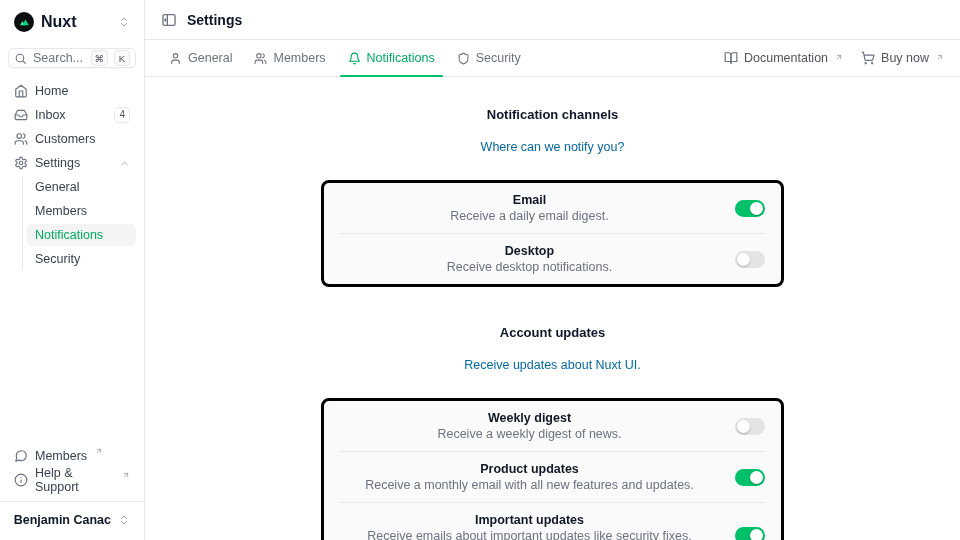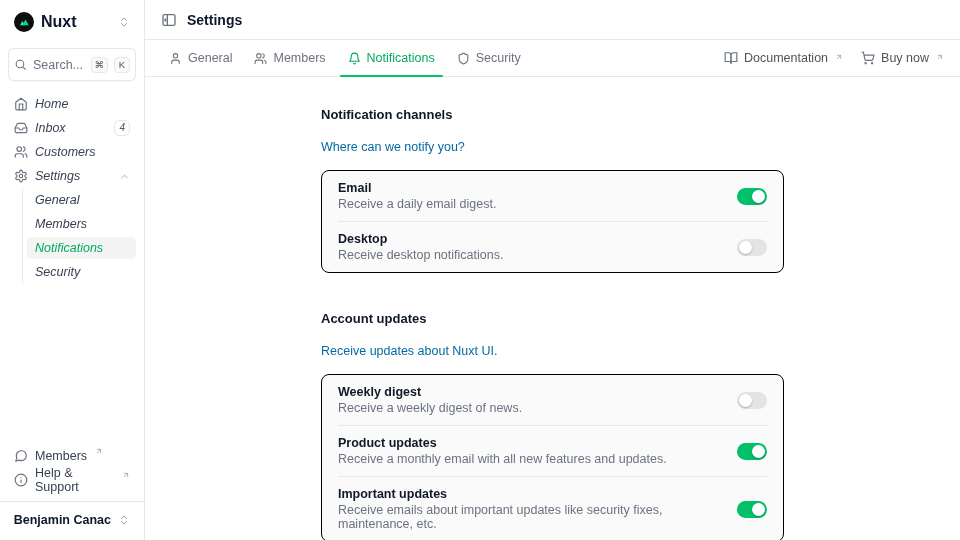--- a/index.html
+++ b/index.html
@@ -18,38 +18,38 @@
     width: 145px; min-width: 145px; height: 100%;
     border-right: 1px solid #e5e7eb;
     display: flex; flex-direction: column;
     padding: 8px;
   }
   .brand-row { display: flex; align-items: center; gap: 7px; padding: 4px 6px; border-radius: 6px; cursor: pointer; }
   .brand-logo { width: 20px; height: 20px; border-radius: 50%; background: #0c0f10; display: flex; align-items: center; justify-content: center; }
   .brand-name { font-weight: 700; font-size: 16px; color: #0f172a; flex: 1; }
   .muted-ic { color: #9ca3af; }
   .search-box {
-    margin-top: 12px; height: 33px;
+    margin-top: 12px; height: 20px;
     border: 1px solid #e5e7eb; border-radius: 6px;
     background: #fff; box-shadow: 0 1px 1px rgba(0,0,0,.03);
     display: flex; align-items: center; gap: 6px; padding: 0 5px;
     color: #6b7280; cursor: pointer;
   }
   .search-box input {
     border: none; outline: none; background: transparent;
     font-family: inherit; font-size: 12.5px; color: #6b7280;
     width: 52px; flex: 1; min-width: 0; pointer-events: none;
   }
   .search-box input::placeholder { color: #6b7280; }
   .kbd {
     height: 16px; min-width: 16px; padding: 0 3px;
     border: 1px solid #e5e7eb; border-radius: 4px; background: #fafafa;
     font-size: 9.5px; color: #52525b; display: flex; align-items: center; justify-content: center;
   }
-  .nav { margin-top: 12px; display: flex; flex-direction: column; gap: 2px; font-style: italic; }
+  .nav { margin-top: 12px; display: flex; flex-direction: column; gap: 2px; }
   .nav-item {
     display: flex; align-items: center; gap: 7px;
     height: 22px; padding: 0 6px; border-radius: 5px;
     color: #374151; cursor: pointer; text-decoration: none;
   }
   .nav-item .ic { color: #6b7280; }
   .nav-item .lbl { flex: 1; white-space: nowrap; }
   .badge {
     font-size: 10px; color: #52525b; border: 1px solid #e5e7eb;
     border-radius: 5px; padding: 1px 4px; line-height: 1.2; background: #fff;
@@ -89,27 +89,27 @@
   .tab.active .ic { color: #00ab61; }
   .tab.active::after {
     content: ""; position: absolute; left: 0; right: 0; bottom: -1px;
     height: 2px; background: #00c16a; border-radius: 2px;
   }
   .tab-links { margin-left: auto; display: flex; align-items: center; gap: 18px; }
   .top-link { display: flex; align-items: center; gap: 6px; color: #52525b; cursor: pointer; font-weight: 500; }
   .top-link .ic { color: #6b7280; }
 
   .content { flex: 1; overflow: hidden; display: flex; justify-content: center; padding-top: 30px; }
-  .column { width: 463px; }
+  .column { width: 463px; text-align: center; }
   .section + .section { margin-top: 38px; }
   .sec-title { font-weight: 700; font-size: 13px; color: #0f172a; }
   .sec-sub { margin-top: 18px; color: #0369a1; }
   .card {
-    margin-top: 16px; background: #fafafa;
-    border: 1px solid #000000; border-radius: 8px;
+    margin-top: 26px; background: #fafafa;
+    border: 3px solid #000000; border-radius: 8px;
   }
   .row { display: flex; align-items: center; gap: 16px; padding: 10px 16px; }
   .row-text { flex: 1; min-width: 0; }
   .row-label { font-weight: 600; font-size: 12.5px; color: #111827; }
   .row-desc { margin-top: 2px; color: #6b7280; }
   .sep { height: 1px; background: #e8e8ea; margin: 0 16px; }
 
   .toggle {
     width: 30px; height: 17px; border-radius: 9px; background: #e4e4e7;
     position: relative; cursor: pointer; flex: none; transition: background .15s;

